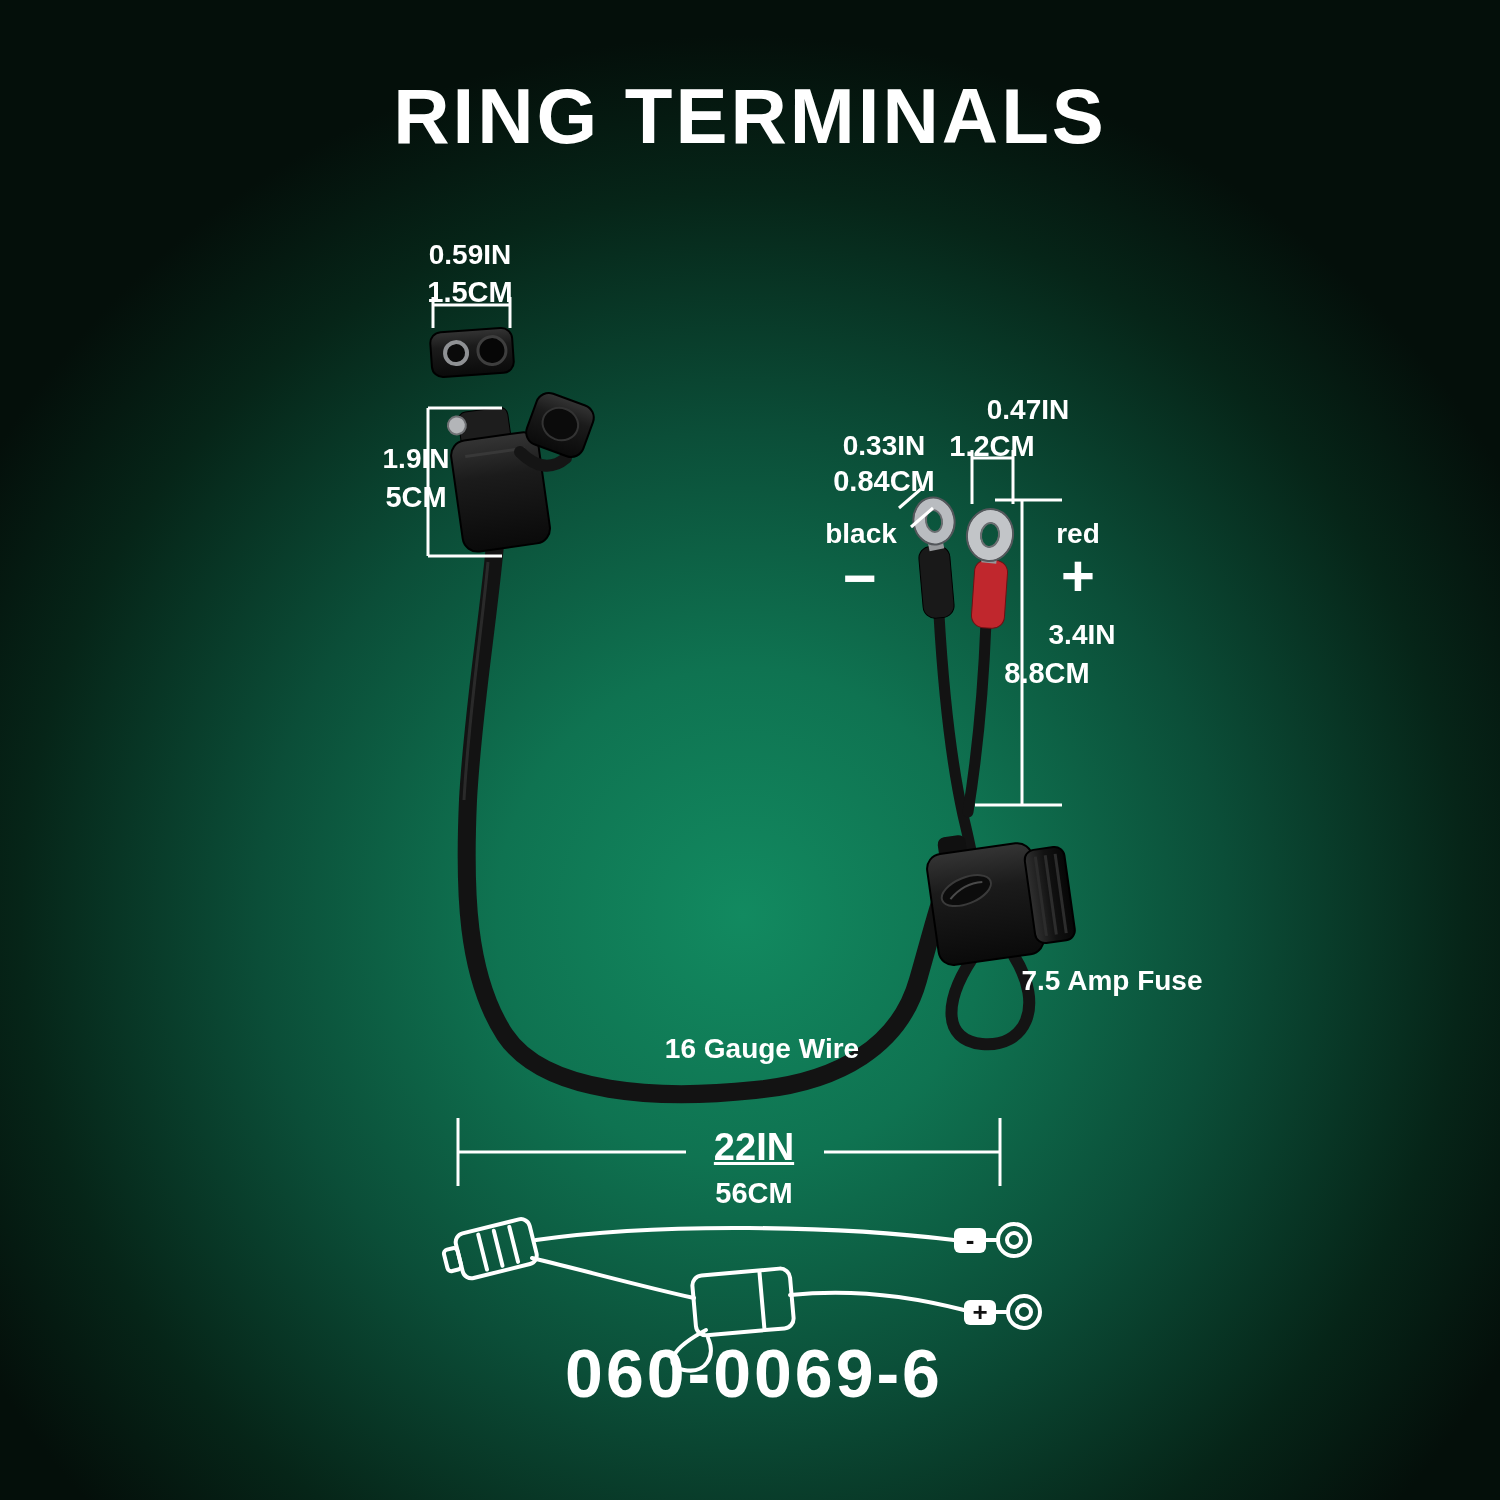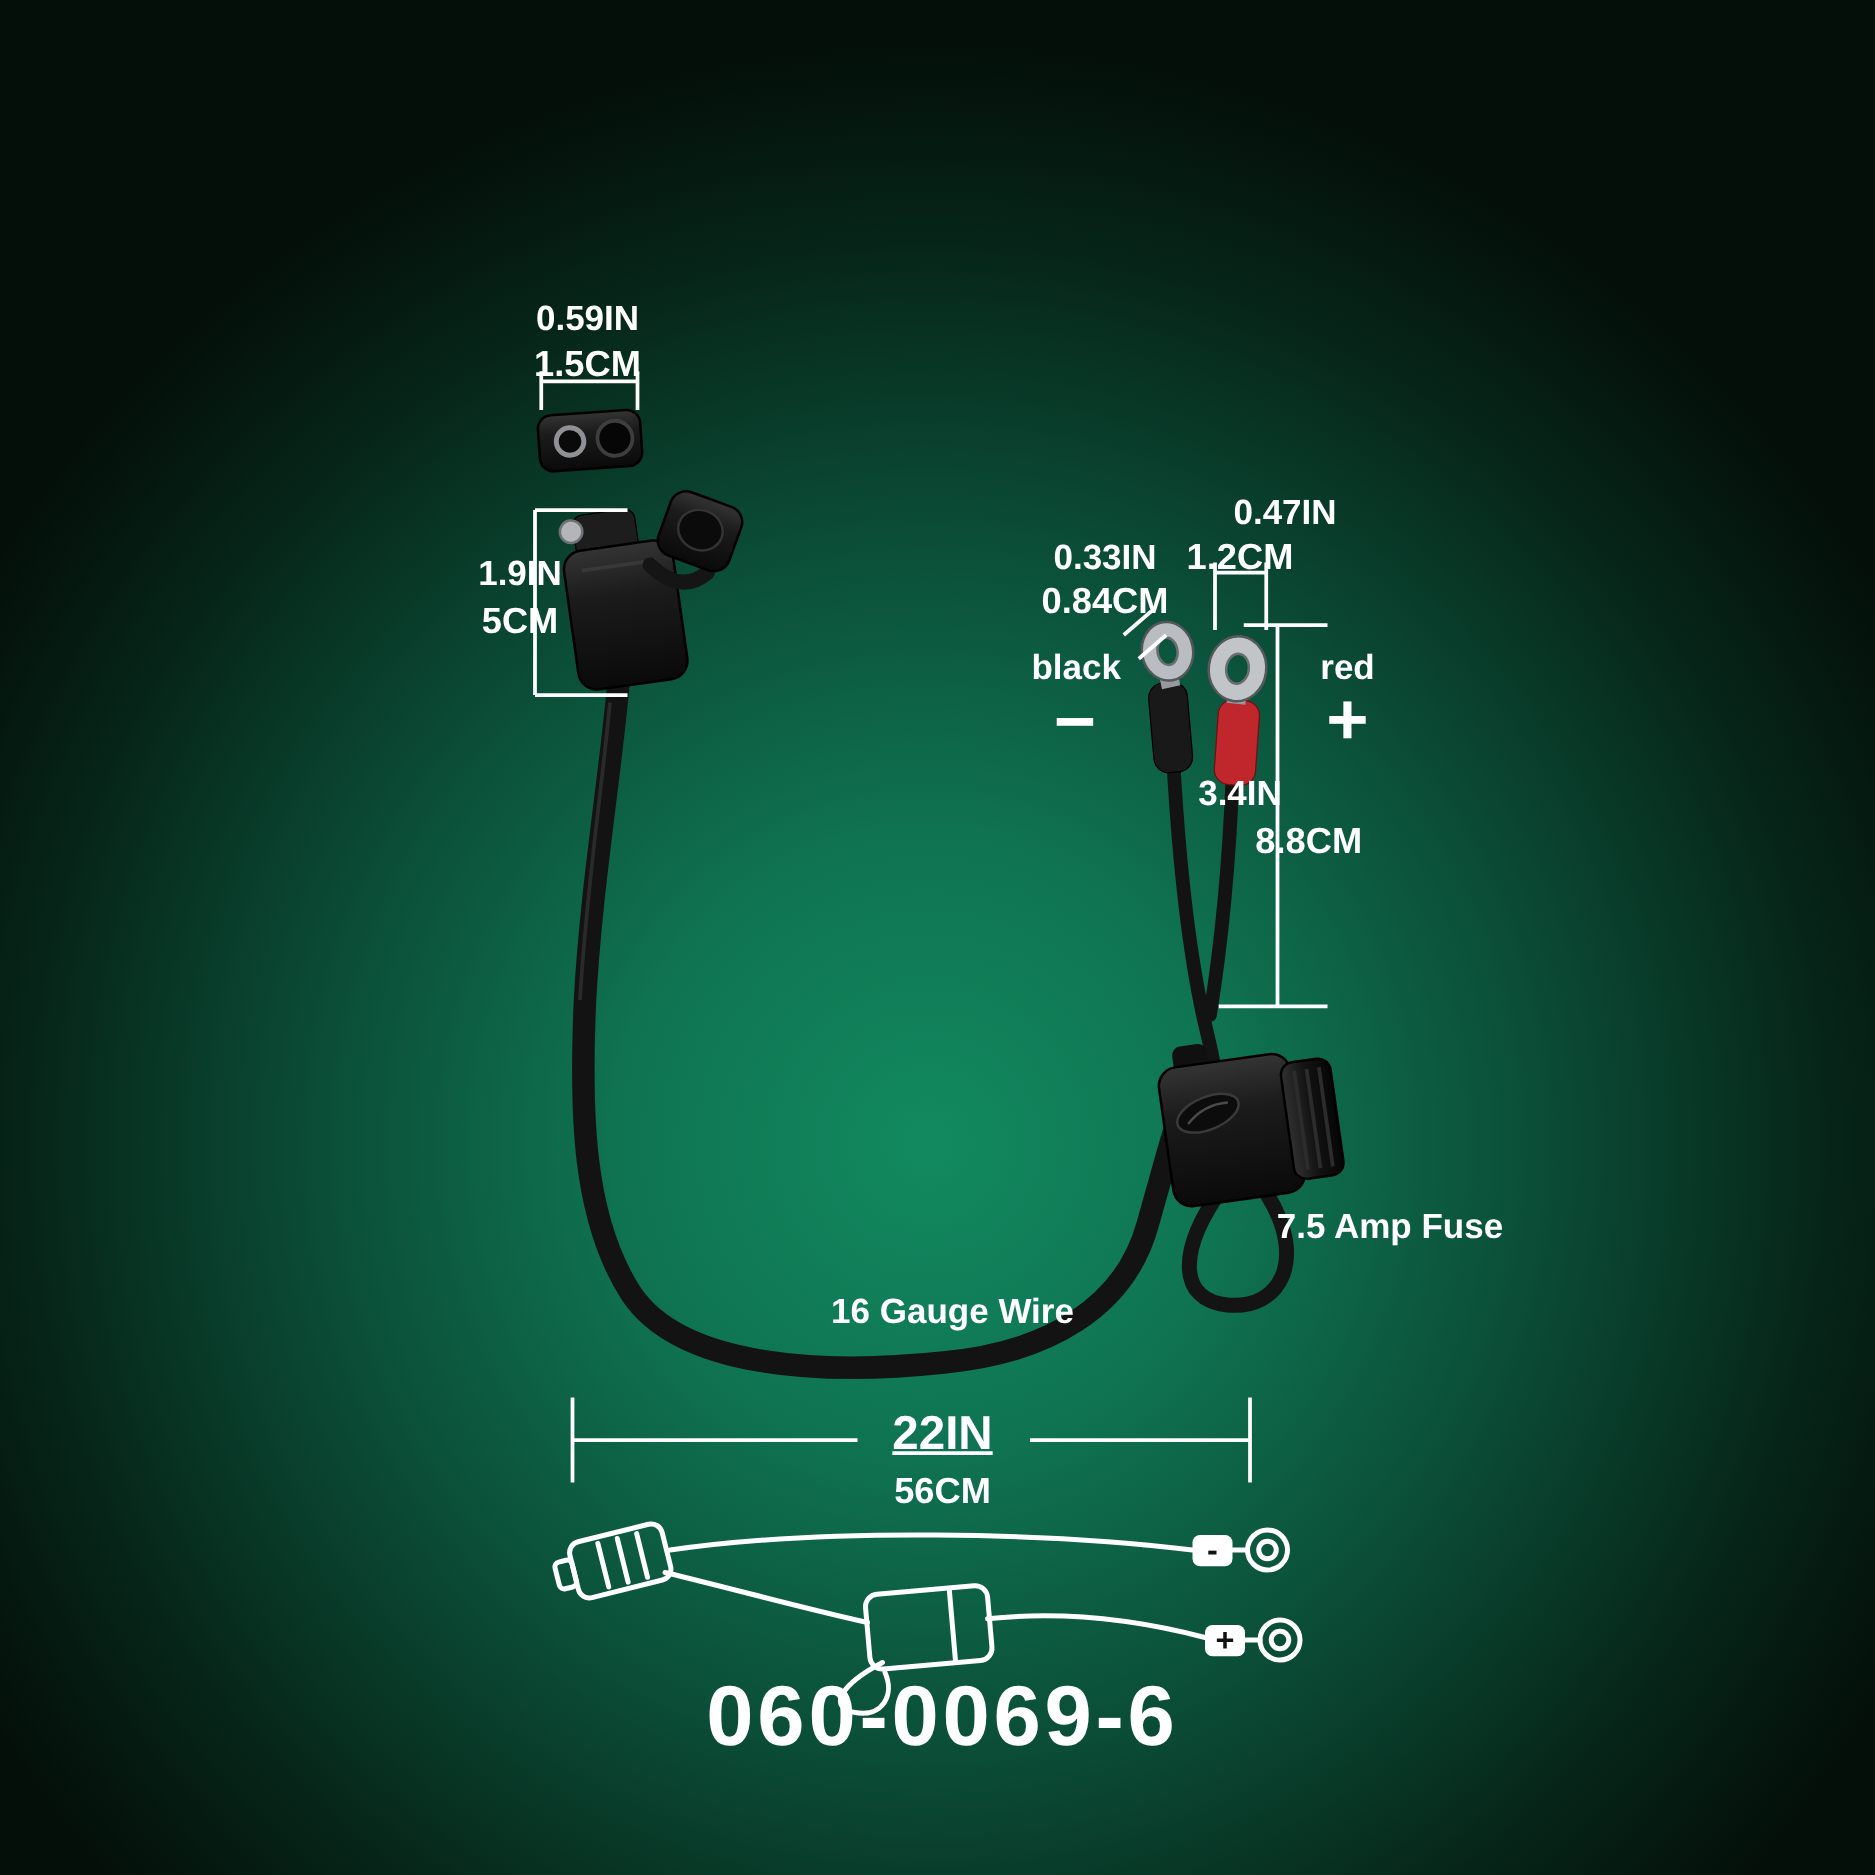--- a/index.html
+++ b/index.html
@@ -161,40 +161,41 @@
         <rect x="964" y="1300" width="32" height="25" rx="6" fill="#fff" stroke="none"></rect>
         <line x1="996" y1="1312" x2="1008" y2="1312"></line>
         <circle cx="1024" cy="1312" r="16"></circle>
         <circle cx="1024" cy="1312" r="7"></circle>
       </g>
       <text x="970" y="1249" text-anchor="middle" font-size="26" font-weight="bold" fill="#111" stroke="none" font-family="Liberation Sans, sans-serif">-</text>
       <text x="980" y="1321" text-anchor="middle" font-size="26" font-weight="bold" fill="#111" stroke="none" font-family="Liberation Sans, sans-serif">+</text>
     </g>
   </svg>
 
+  <div class="txt t-title" style="left:750px; top:76px">RING TERMINALS</div>
 
   <div class="txt t-m1" style="left:470px; top:240px">0.59IN</div>
   <div class="txt t-m2" style="left:470px; top:277px">1.5CM</div>
 
   <div class="txt t-m1" style="left:416px; top:444px">1.9IN</div>
   <div class="txt t-m2" style="left:416px; top:482px">5CM</div>
 
   <div class="txt t-m1" style="left:884px; top:431px">0.33IN</div>
   <div class="txt t-m2" style="left:884px; top:466px">0.84CM</div>
 
   <div class="txt t-m1" style="left:1028px; top:395px">0.47IN</div>
   <div class="txt t-m2" style="left:992px; top:431px">1.2CM</div>
 
   <div class="txt t-label" style="left:861px; top:519px">black</div>
   <div class="txt t-sign" style="left:860px; top:548px">−</div>
 
   <div class="txt t-label" style="left:1078px; top:519px">red</div>
   <div class="txt t-sign" style="left:1078px; top:546px">+</div>
 
-  <div class="txt t-m1" style="left:992px; top:620px">3.4IN</div>
+  <div class="txt t-m1" style="left:1082px; top:620px">3.4IN</div>
   <div class="txt t-m2" style="left:1047px; top:658px">8.8CM</div>
 
   <div class="txt t-note" style="left:1112px; top:966px">7.5 Amp Fuse</div>
   <div class="txt t-note" style="left:762px;  top:1034px">16 Gauge Wire</div>
 
   <div class="txt t-dim22" style="left:754px; top:1128px">22IN</div>
   <div class="txt t-m2" style="left:754px; top:1178px">56CM</div>
 
   <div class="txt t-code" style="left:754px; top:1338px">060-0069-6</div>
 </div>

